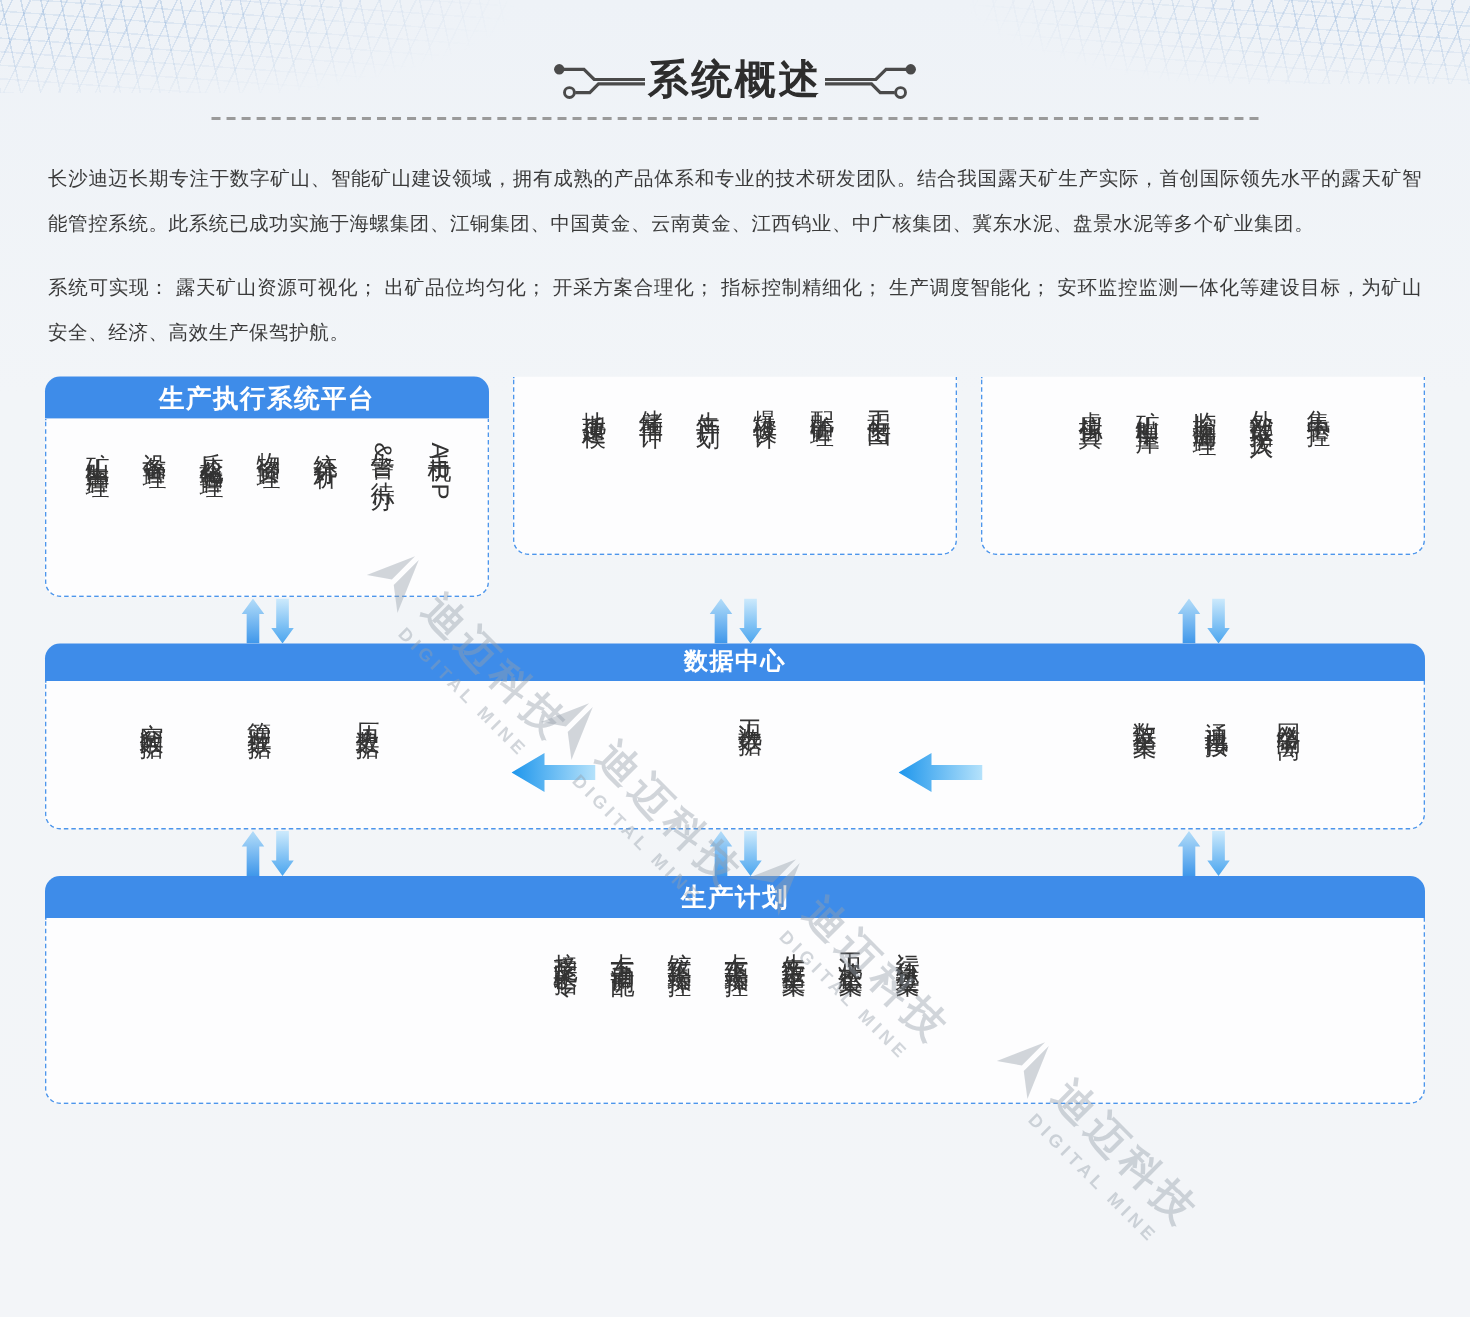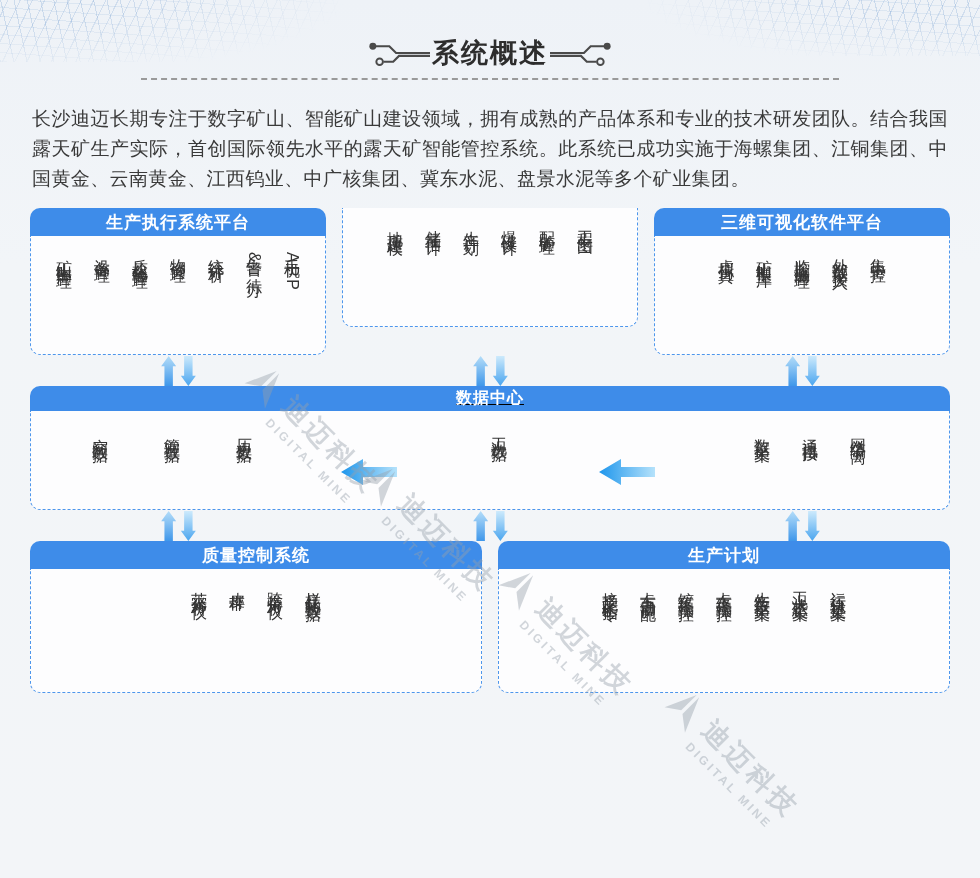--- a/index.html
+++ b/index.html
@@ -32,21 +32,21 @@
   
   .hdr { position:relative; padding-top:34px; }
   .title-row { display:flex; align-items:center; justify-content:center; gap:2px; height:38px; }
   .title-row h1 { font-size:27px; font-weight:bold; color:#2d2d2d; letter-spacing:2px; }
   .deco { width:62px; height:30px; }
   .deco.flip { transform:scaleX(-1); }
   .divider { width:698px; margin:6px auto 0; border-top:2px dashed #9a9a9a; }
 
   
   .intro { margin:24px 32px 0; }
-  .intro p { font-size:19px; line-height:30px; color:#3a3a3a; text-align:justify; margin-bottom:13px; letter-spacing:.4px; }
+  .intro p { font-size:13px; line-height:30px; color:#3a3a3a; text-align:justify; margin-bottom:13px; letter-spacing:.4px; }
 
   
   .diagram { margin:14px 30px 0; position:relative; }
   .row { display:flex; gap:16px; }
   .sbox { flex:1; display:flex; flex-direction:column; }
   .sbox-header {
     height:28px; border-radius:10px 10px 0 0; background:#3e8ce9;
     color:#fff; font-size:17px; font-weight:bold; letter-spacing:1px;
     display:flex; align-items:center; justify-content:center;
   }
@@ -61,21 +61,21 @@
     writing-mode:vertical-rl; text-orientation:mixed;
     font-size:16px; letter-spacing:3px; color:#333; line-height:22px; white-space:nowrap;
   }
 
   
   .arrow-row { display:flex; gap:16px; height:31px; }
   .arrow-cell { flex:1; display:flex; align-items:center; justify-content:center; }
   .updown { width:37px; height:30px; }
 
   
-  .dc { margin:0;text-decoration:underline; }
+  .dc { margin:0; }
   .dc .sbox-header { height:25px; font-size:16px; }
   .dc-body {
     position:relative; height:99px;
     background:#fdfdfe; border:1px dashed #4d96ec; border-top:none; border-radius:0 0 10px 10px;
   }
   .dc-left  { position:absolute; left:58px;  top:15px; display:flex; gap:50px; }
   .dc-center{ position:absolute; left:457px; top:12px; }
   .dc-right { position:absolute; right:80px; top:15px; display:flex; gap:26px; }
   .dc-arrow { position:absolute; width:56px; height:26px; top:48px; }
   .dc-arrow.a1 { left:310px; }
@@ -134,20 +134,21 @@
         <path d="M8 8 h14 l7 7 h35" stroke="#4a4a4a" stroke-width="2.2" fill="none"></path>
         <circle cx="12" cy="24" r="3.4" fill="none" stroke="#4a4a4a" stroke-width="2"></circle>
         <path d="M16 24 h10 l6 -6 h32" stroke="#4a4a4a" stroke-width="2.2" fill="none"></path>
       </svg>
     </div>
     <div class="divider"></div>
   </header>
 
   <section class="intro">
     <p>长沙迪迈长期专注于数字矿山、智能矿山建设领域，拥有成熟的产品体系和专业的技术研发团队。结合我国露天矿生产实际，首创国际领先水平的露天矿智能管控系统。此系统已成功实施于海螺集团、江铜集团、中国黄金、云南黄金、江西钨业、中广核集团、冀东水泥、盘景水泥等多个矿业集团。</p>
+    <p>系统可实现： 露天矿山资源可视化； 出矿品位均匀化； 开采方案合理化； 指标控制精细化； 生产调度智能化； 安环监控监测一体化等建设目标，为矿山安全、经济、高效生产保驾护航。</p>
   </section>
 
   <section class="diagram">
 
     <div class="row top-row">
       <div class="sbox">
         <div class="sbox-header">生产执行系统平台</div>
         <div class="sbox-body">
           <span class="vitem">矿山生产管理</span>
           <span class="vitem">设备管理</span>
@@ -162,21 +163,20 @@
         <div class="sbox-body">
           <span class="vitem">地质建模</span>
           <span class="vitem">储量估计</span>
           <span class="vitem">生产计划</span>
           <span class="vitem">爆破设计</span>
           <span class="vitem">配矿管理</span>
           <span class="vitem">工程出图</span>
         </div>
       </div>
       <div class="sbox">
-        <div class="sbox-header">三维可视化软件平台</div>
         <div class="sbox-body">
           <span class="vitem">虚拟仿真</span>
           <span class="vitem">矿山模型库</span>
           <span class="vitem">监控监测管理</span>
           <span class="vitem">外部数据接入</span>
           <span class="vitem">集中管控</span>
         </div>
       </div>
     </div>
 
@@ -241,29 +241,20 @@
       </div>
       <div class="arrow-cell">
         <svg class="updown" viewBox="0 0 37 32">
           <polygon points="8,0 16,11 12.5,11 12.5,32 3.5,32 3.5,11 0,11" fill="url(#gUp)"></polygon>
           <polygon points="29,32 21,21 24.5,21 24.5,0 33.5,0 33.5,21 37,21" fill="url(#gDown)"></polygon>
         </svg>
       </div>
     </div>
 
     <div class="row bottom-row">
-      <div class="sbox">
-        <div class="sbox-header">质量控制系统</div>
-        <div class="sbox-body">
-          <span class="vitem">荧光分析仪</span>
-          <span class="vitem">皮带秤</span>
-          <span class="vitem">跨带分析仪</span>
-          <span class="vitem">样品化验数据</span>
-        </div>
-      </div>
       <div class="sbox">
         <div class="sbox-header">生产计划</div>
         <div class="sbox-body">
           <span class="vitem">接受配矿指令</span>
           <span class="vitem">卡车自动调配</span>
           <span class="vitem">铲车终端操控</span>
           <span class="vitem">卡车终端操控</span>
           <span class="vitem">生产数据采集</span>
           <span class="vitem">工况状态采集</span>
           <span class="vitem">运行轨迹采集</span>

